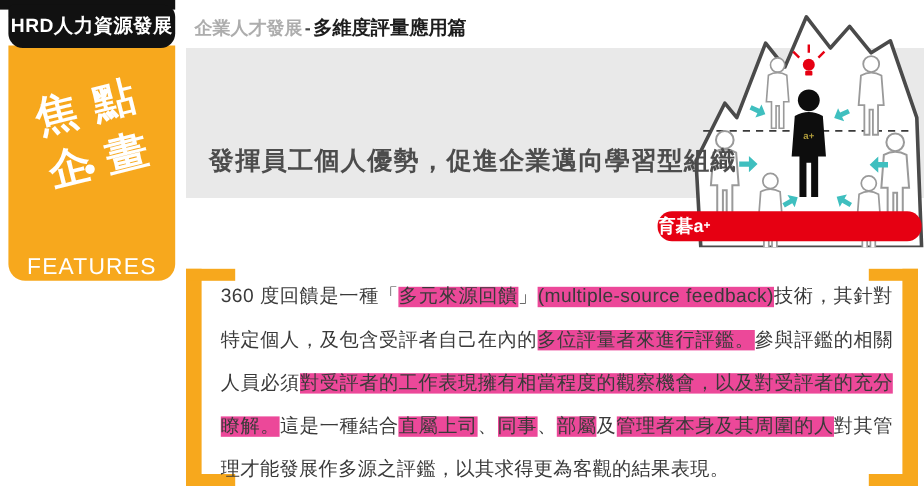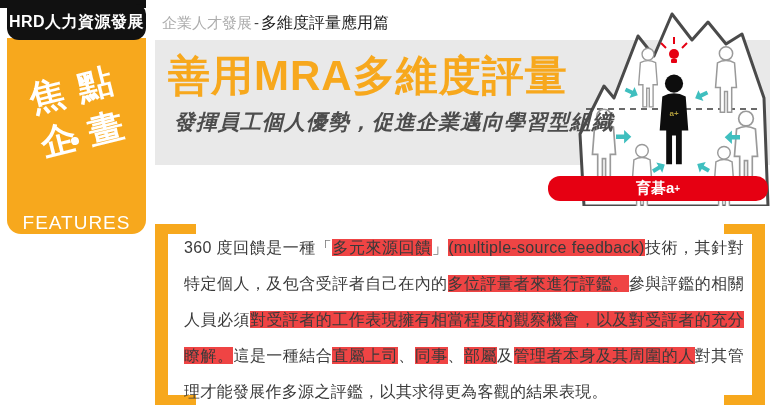--- a/index.html
+++ b/index.html
@@ -7,66 +7,66 @@
               font-family:"Liberation Sans","DejaVu Sans",sans-serif; }
   #page { position:relative; width:618px; height:411px; background:#fff;padding-left:47px; }
 
   
   .brand-strip { position:absolute; left:0; top:0; width:146px; height:8px; background:#111; }
   .brand-box { position:absolute; left:7px; top:4px; width:139px; height:36px; background:#111;
                border-radius:4px 10px 12px 12px; color:#fff; font-size:16px; font-weight:bold;
                display:flex; align-items:center; justify-content:center; letter-spacing:.5px; z-index:5; }
 
   
-  .breadcrumb { position:absolute; left:162px; top:13px; font-size:15px; font-weight:normal; z-index:4; }
+  .breadcrumb { position:absolute; left:162px; top:13px; font-size:15px; font-weight:bold; z-index:4; }
   .breadcrumb .sec { color:#ADADAD; }
   .breadcrumb .sep { color:#444; padding:0 2px; }
   .breadcrumb .pg  { color:#1d1d1d; font-size:16px; }
 
   
   .sidebar { position:absolute; left:7px; top:38px; width:139px; height:196px;
              background:#F7A81D; border-radius:0 0 14px 14px; z-index:4; }
   .sidebar-title { position:absolute; left:0; top:28px; width:139px; text-align:center;
                    transform:rotate(-14deg); color:#fff; font-weight:bold; font-size:35px;
                    line-height:46px; }
   .sidebar-title .row { letter-spacing:14px; padding-left:14px; white-space:nowrap; }
   .sidebar-dot { position:absolute; left:64px; top:99px; width:8px; height:8px; border-radius:50%;
                  background:#fff; transform:rotate(-14deg); }
   .features { position:absolute; left:0; bottom:0; width:139px; text-align:center;
               color:#fff; font-size:19px; letter-spacing:1px; }
 
   
   .panel { position:absolute; left:155px; top:40px; width:615px; height:125px; background:#E9E9E9; z-index:1; }
   .hero-title { position:absolute; left:168px; top:48px; font-size:42px; font-weight:bold;
                 color:#F7A81D; letter-spacing:1px; z-index:3; white-space:nowrap; }
-  .hero-subtitle { position:absolute; left:174px; top:108px; font-size:21px; font-weight:bold;
-                   color:#4C4C4C; letter-spacing:1px; z-index:3; white-space:nowrap;font-style:italic; }
+  .hero-subtitle { position:absolute; left:174px; top:120px; font-size:21px; font-weight:bold;
+                   color:#4C4C4C; letter-spacing:1px; z-index:3; white-space:nowrap; }
 
   
   .mountain { position:absolute; left:578px; top:6px; z-index:2; }
 
   
   .badge { position:absolute; left:548px; top:176px; width:220px; height:25px; background:#E60012;
            border-radius:12px; color:#fff; font-size:15px; font-weight:bold; display:flex;
-           align-items:center; justify-content:center; z-index:6; white-space:nowrap; }
+           align-items:center; z-index:6; white-space:nowrap; }
   .badge sup { font-size:10px; vertical-align:super; line-height:0; }
 
   
   .bracket { position:absolute; top:224px; width:41px; height:181px; z-index:2; }
   .bracket .bar { position:absolute; top:0; width:13px; height:181px; background:#F7A81D; }
   .bracket .arm-t,.bracket .arm-b { position:absolute; width:41px; height:10px; background:#F7A81D; }
   .bracket .arm-t { top:0; } .bracket .arm-b { bottom:0; }
   .bracket.left  { left:155px; }  .bracket.left .bar { left:0; }
   .bracket.right { left:724px; }  .bracket.right .bar { right:0; }
 
   
   .article { position:absolute; left:184px; top:230px; width:560px; font-size:16px;
              line-height:36px; color:#3A3A3A; text-align:justify; z-index:3;
              letter-spacing:.3px; }
-  .article .hl { background:#ef4444; }
+  .article .hl { background:#ec4899; }
 </style>
 </head>
 <body>
 
 <div id="page">
 
   <div class="brand-strip"></div>
   <div class="brand-box">
     <span>HRD人力資源發展</span>
   </div>
@@ -78,21 +78,20 @@
   <div class="sidebar">
     <div class="sidebar-title">
       <div class="row">焦點</div>
       <div class="row">企畫</div>
     </div>
     <div class="sidebar-dot"></div>
     <div class="features">FEATURES</div>
   </div>
 
   <div class="panel"></div>
-  <div class="hero-title">善用MRA多維度評量</div>
   <div class="hero-subtitle">發揮員工個人優勢，促進企業邁向學習型組織</div>
 
   <svg class="mountain" width="192" height="200" viewBox="0 0 192 200">
     <defs>
       <g id="person">
         <circle cx="0" cy="-28" r="7"></circle>
         <path d="M-9,-18 Q0,-23 9,-18 L11,8 L6,8 L6,34 L1.5,34 L1.5,12 L-1.5,12 L-1.5,34 L-6,34 L-6,8 L-11,8 Z"></path>
       </g>
       <path id="arrow" d="M0,5 L9,5 L9,0 L17,7.5 L9,15 L9,10 L0,10 Z"></path>
     </defs>

